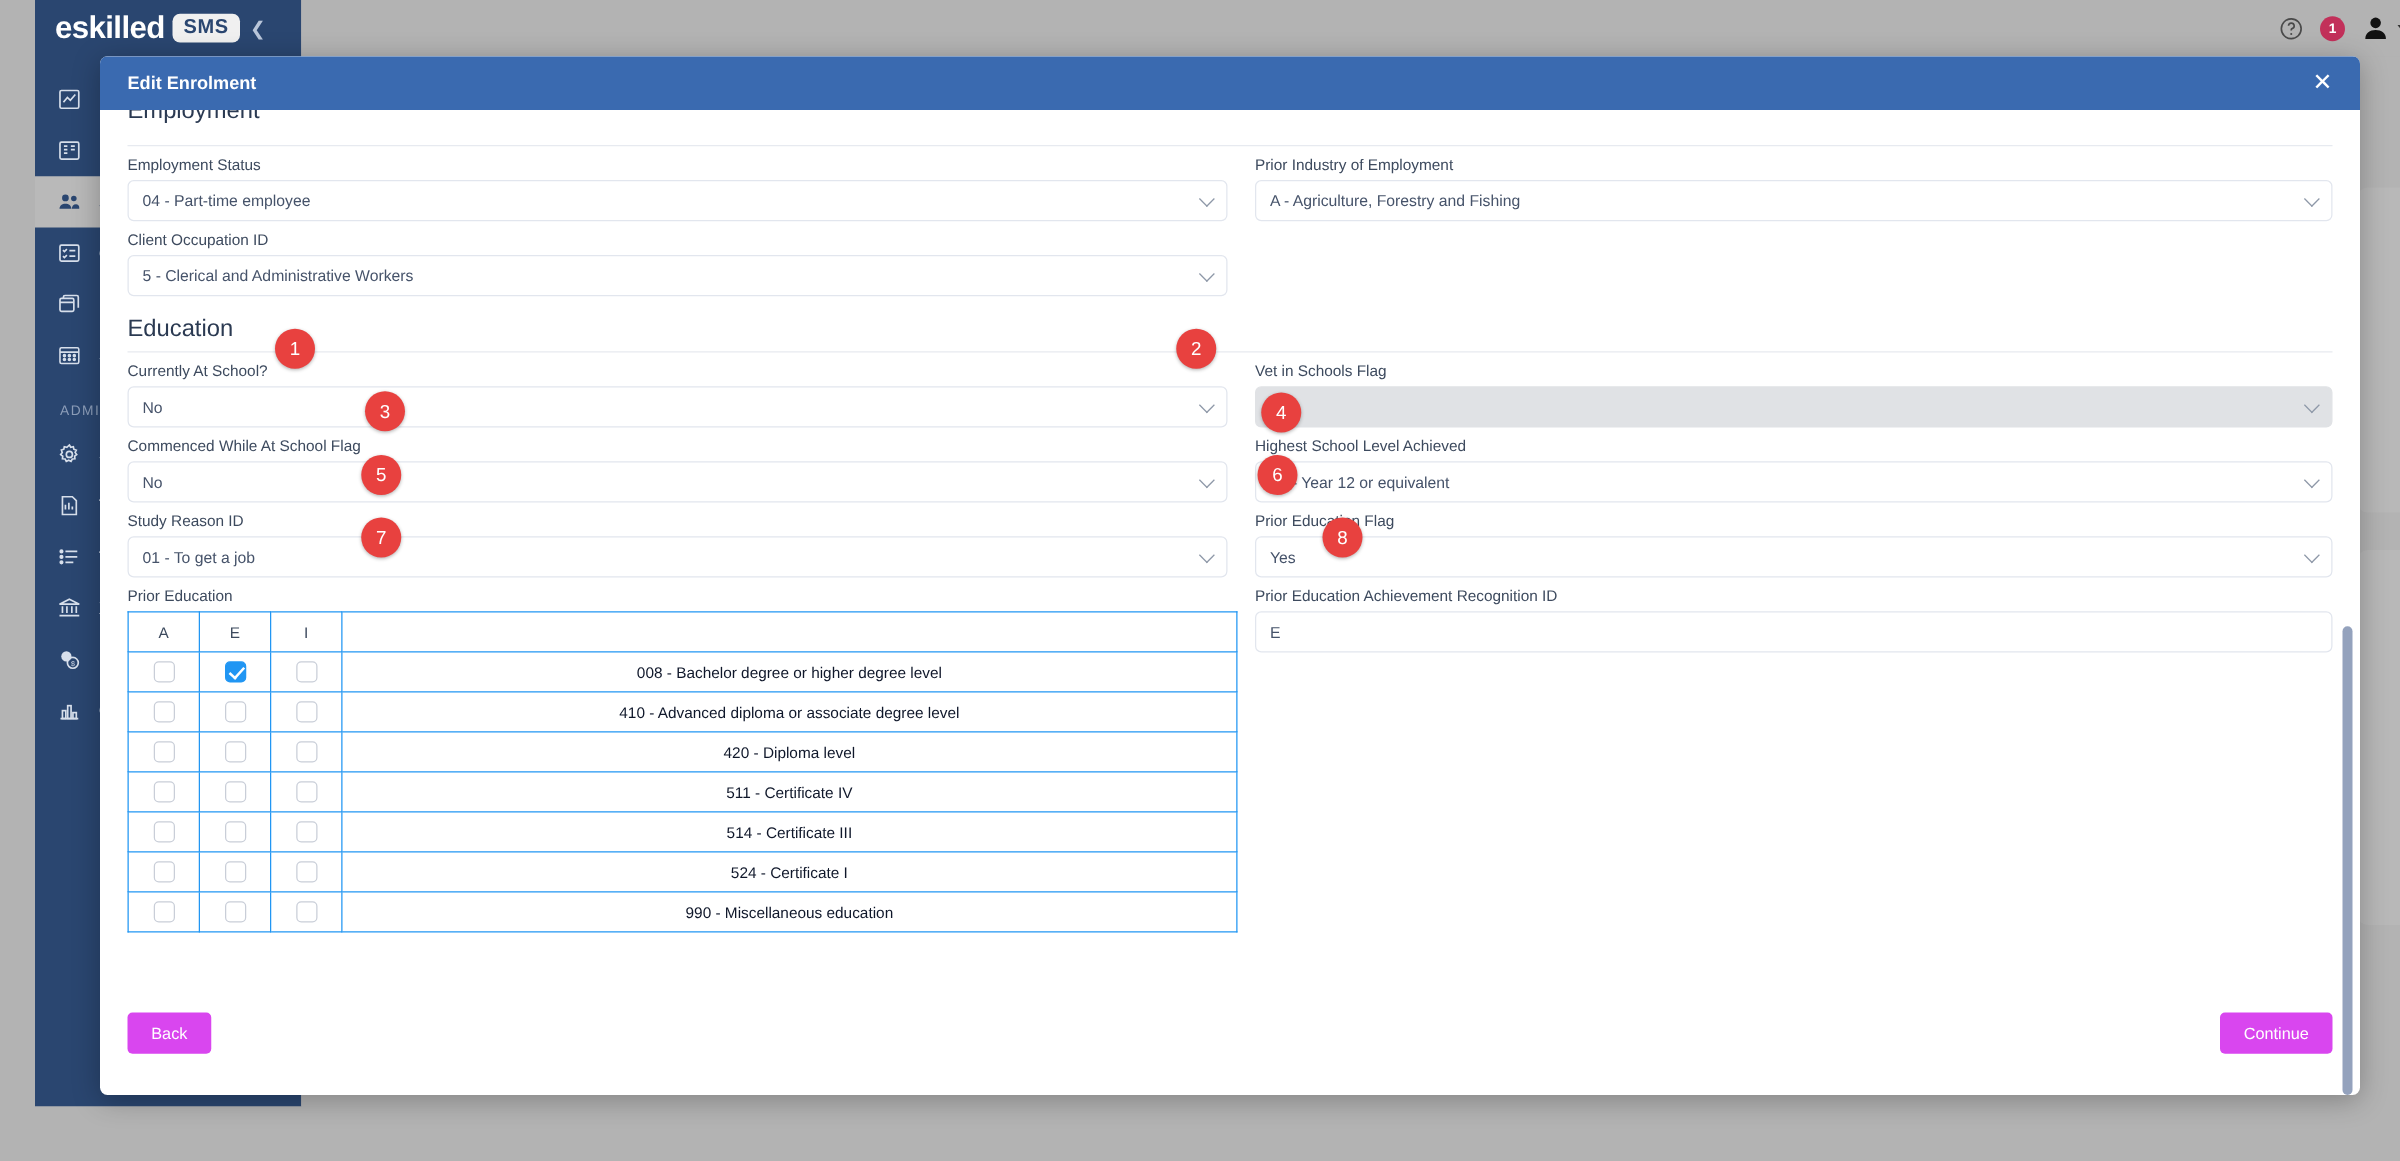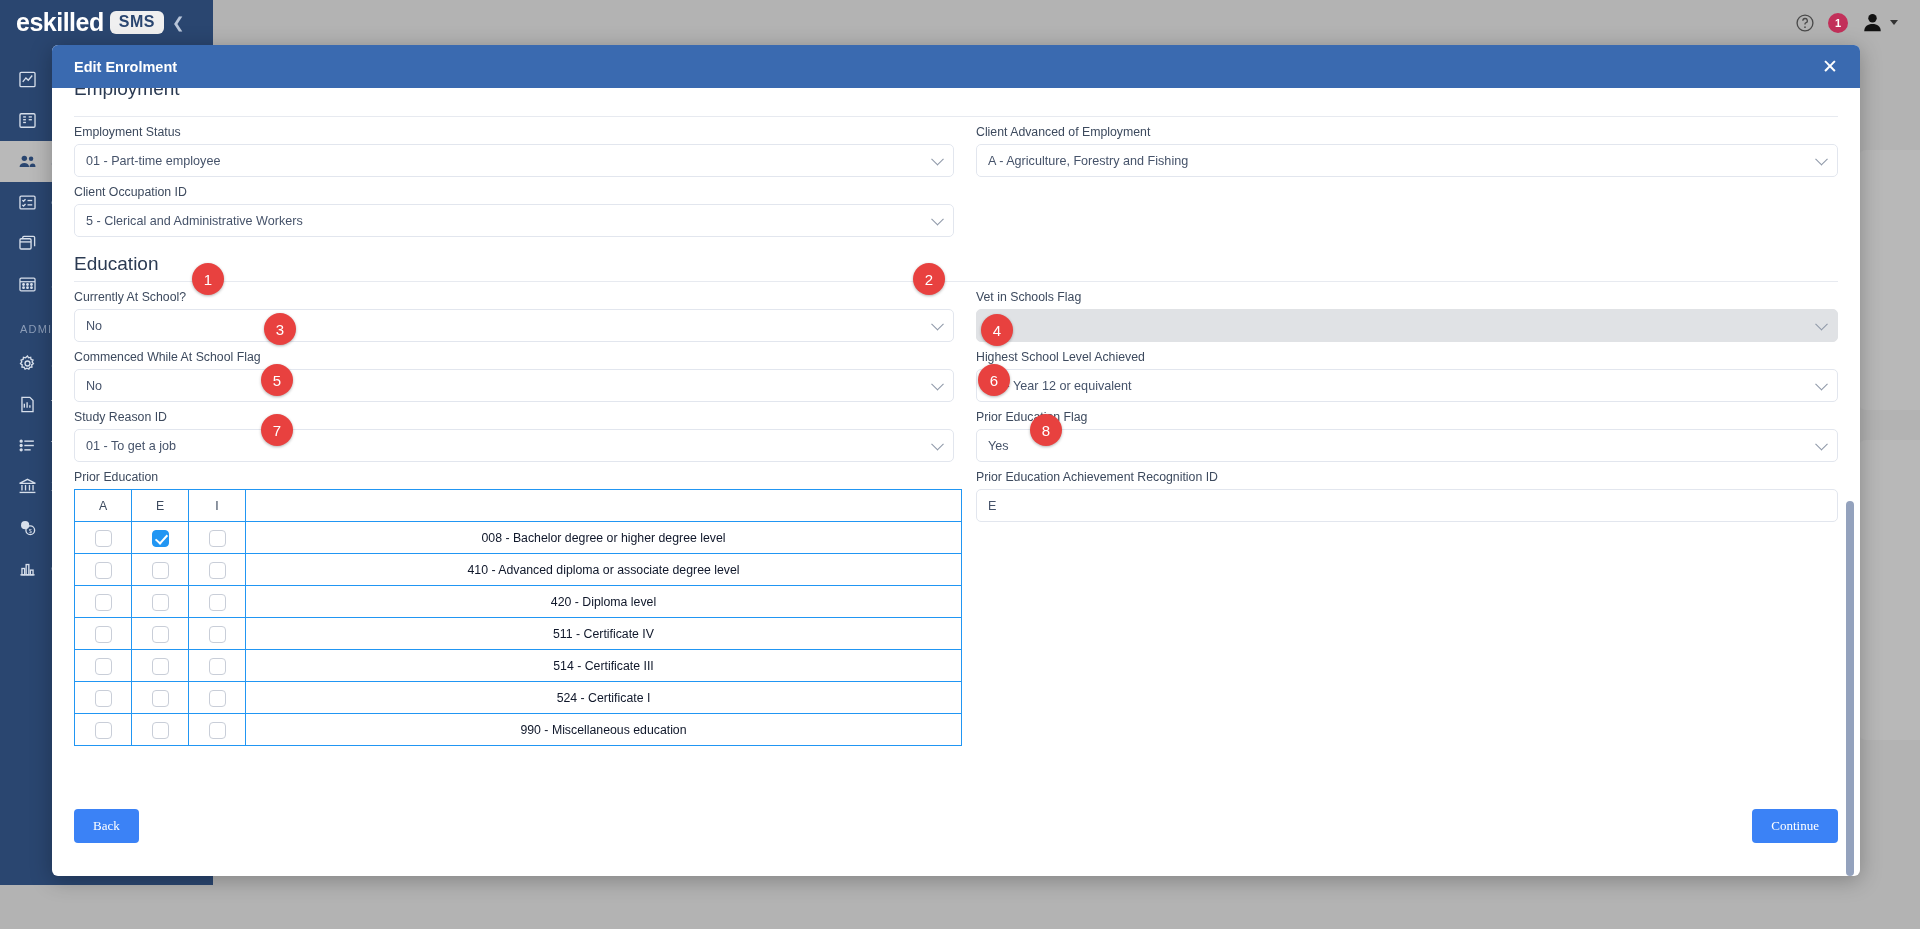--- a/index.html
+++ b/index.html
@@ -2,21 +2,21 @@
 <html><head>
 <meta charset="utf-8">
 <style>
   * { box-sizing: border-box; margin: 0; padding: 0; }
   html, body {
     width: 1920px; height: 929px;
     overflow: hidden;
     font-family: "Liberation Sans", sans-serif;
     background: #b3b3b3;
   }
-  #root { position: relative; width: 1676px; height: 929px; }
+  #root { position: relative; width: 1676px; height: 929px; margin-left: 28px; }
 
   
   .app-sidebar {
     position: absolute; left: 0; top: 0;
     width: 213px; height: 885px;
     background: #2a4670;
   }
   .brand {
     height: 45px;
     display: flex; align-items: center;
@@ -203,23 +203,23 @@
     width: 5px; height: 10px;
     border-right: 2px solid #fff; border-bottom: 2px solid #fff;
     transform: rotate(42deg);
   }
 
   .footer-row {
     position: absolute; left: 22px; right: 22px; bottom: 33px;
     display: flex; align-items: center; justify-content: space-between;
   }
   .btn {
-    background: #3b82f6; color: #fff;
+    background: #d946ef; color: #fff;
     border: none; border-radius: 4px;
-    font-size: 13px; font-family: Liberation Serif, serif;
+    font-size: 13px; font-family: Liberation Sans, sans-serif;
     padding: 9px 19px; cursor: pointer;
   }
 </style>
 </head>
 <body>
 
 <div id="root">
 
   <div class="app-sidebar">
     <div class="brand">
@@ -407,26 +407,26 @@
 
       <div class="section-title-clip">
         <div class="section-title">Employment</div>
       </div>
       <div class="hr"></div>
 
       <div class="grid">
         <div class="field">
           <label class="field-label">Employment Status</label>
           <div class="control">
-            <span>01 - Part-time employee</span>
-            <span class="chev"></span>
-          </div>
-        </div>
-        <div class="field">
-          <label class="field-label">Client Advanced of Employment</label>
+            <span>04 - Part-time employee</span>
+            <span class="chev"></span>
+          </div>
+        </div>
+        <div class="field">
+          <label class="field-label">Prior Industry of Employment</label>
           <div class="control">
             <span>A - Agriculture, Forestry and Fishing</span>
             <span class="chev"></span>
           </div>
         </div>
         <div class="field">
           <label class="field-label">Client Occupation ID</label>
           <div class="control">
             <span>5 - Clerical and Administrative Workers</span>
             <span class="chev"></span>

